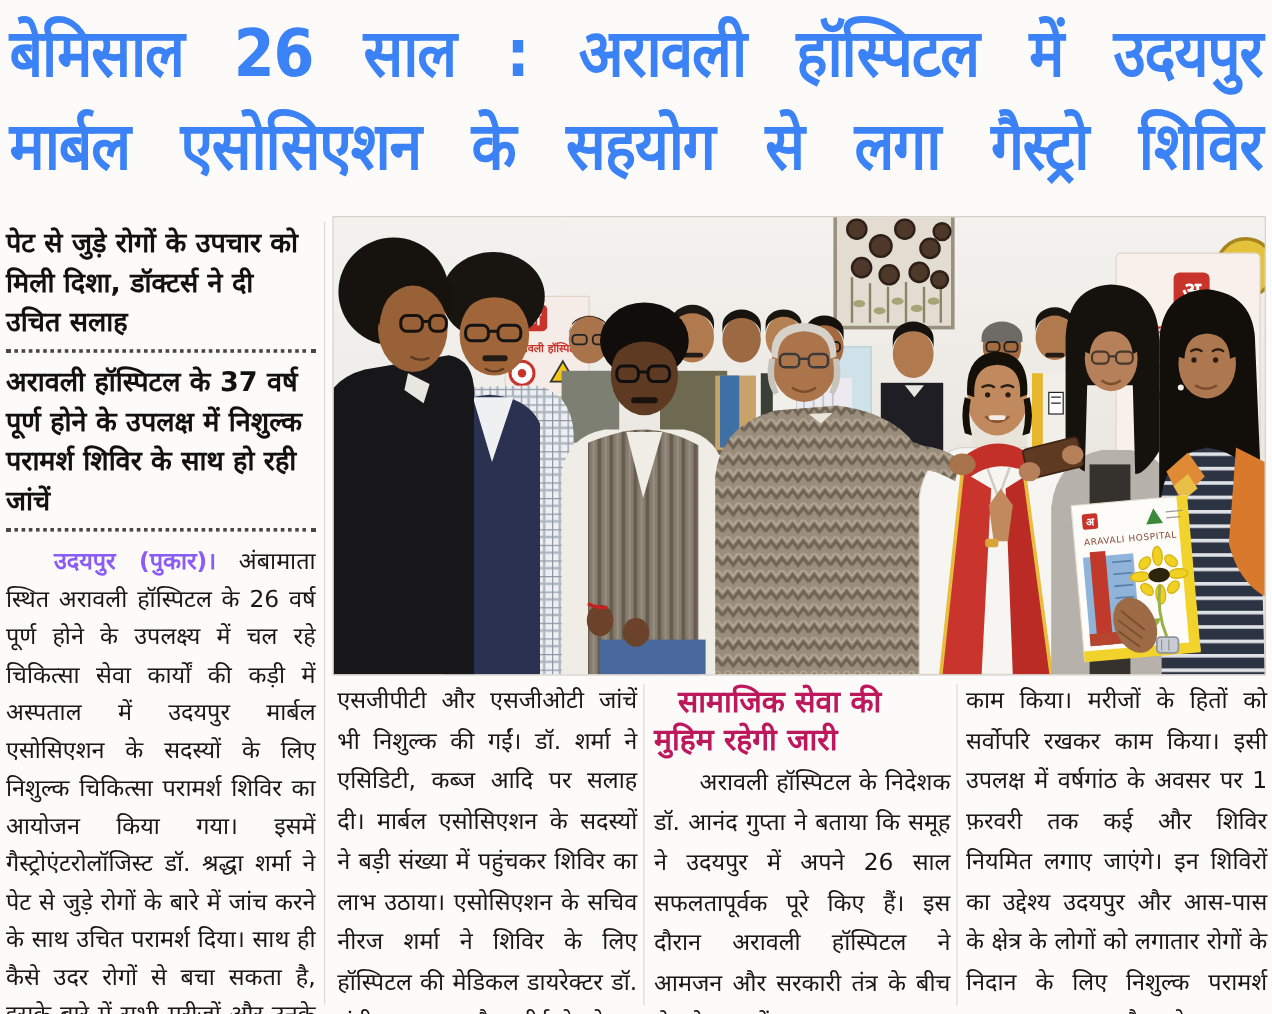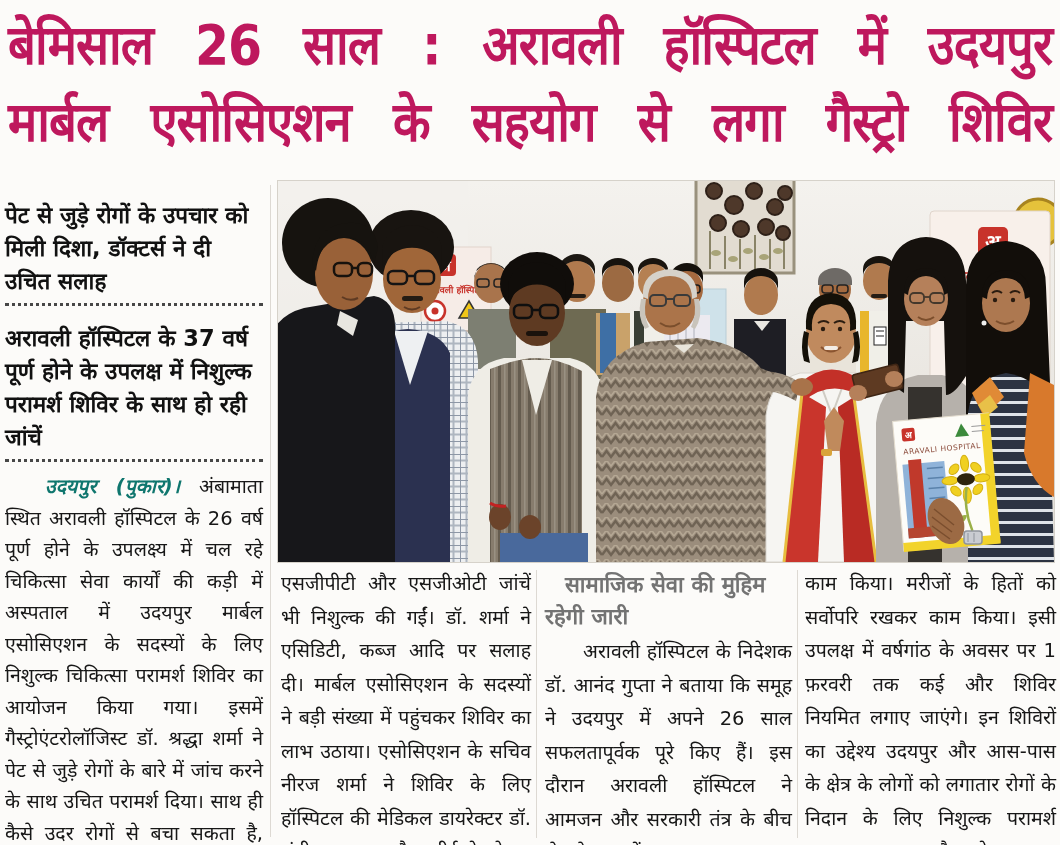--- a/index.html
+++ b/index.html
@@ -4,53 +4,53 @@
 <style>
   html,body{margin:0;padding:0;background:#ffffff;}
   .page{
     position:relative;width:1060px;height:845px;overflow:hidden;
     background:#fcfbf9;
     font-family:"DejaVu Sans", sans-serif;
     color:#1b1b1b;
   }
   .headline{
     position:absolute;left:8px;top:2px;width:1044px;margin:0;
-    font-weight:800;color:#be185d;letter-spacing:-1px;
+    font-weight:800;color:#3b82f6;letter-spacing:-1px;
   }
   .headline .hl{
     display:block;font-size:49px;line-height:77px;white-space:nowrap;
     text-align:justify;-moz-text-align-last:justify;text-align-last:justify;
     transform:scaleY(1.12);transform-origin:top left;
   }
   .leftcol{position:absolute;left:5px;top:183px;width:258px;}
   .subhead{
-    margin:16px 0 4px 0;font-size:22.5px;line-height:33px;font-weight:700;color:#111;
+    margin:4px 0 4px 0;font-size:22.5px;line-height:33px;font-weight:700;color:#111;
   }
   .dotted{height:0;border-top:3.5px dotted #474747;margin:5px 0 9px 0;}
   .body{
     margin:0;font-size:19.5px;line-height:31.5px;text-align:justify;color:#171717;
   }
   .body.first{text-indent:40px;}
-  .dateline{font-weight:700;color:#0f766e;font-style:italic;}
+  .dateline{font-weight:700;color:#8b5cf6;}
   .photo{
     position:absolute;left:278px;top:181px;width:776px;height:381px;
     outline:1px solid #d6d2ca;background:#e9e6e1;
   }
   .photo svg{display:block;width:776px;height:381px;}
   .vrule{position:absolute;width:1px;background:#ddd9d3;}
   .vr-left{left:270px;top:185px;height:652px;}
   .vr-a{left:536px;top:570px;height:268px;}
   .vr-b{left:797px;top:570px;height:268px;}
   .col{position:absolute;top:567px;}
   .col2{left:281px;width:250px;}
   .col3{left:545px;width:247px;}
   .col4{left:805px;width:251px;}
   .col .body{font-size:19.5px;line-height:33.5px;}
   .colsub{
-    margin:2px 0;font-size:22px;line-height:32px;font-weight:700;color:#737373;
+    margin:2px 0;font-size:25px;line-height:32px;font-weight:700;color:#be185d;
     text-indent:20px;
   }
   .indent{text-indent:38px;}
 </style>
 </head>
 <body>
 
 <div class="page">
 
   <h1 class="headline">

